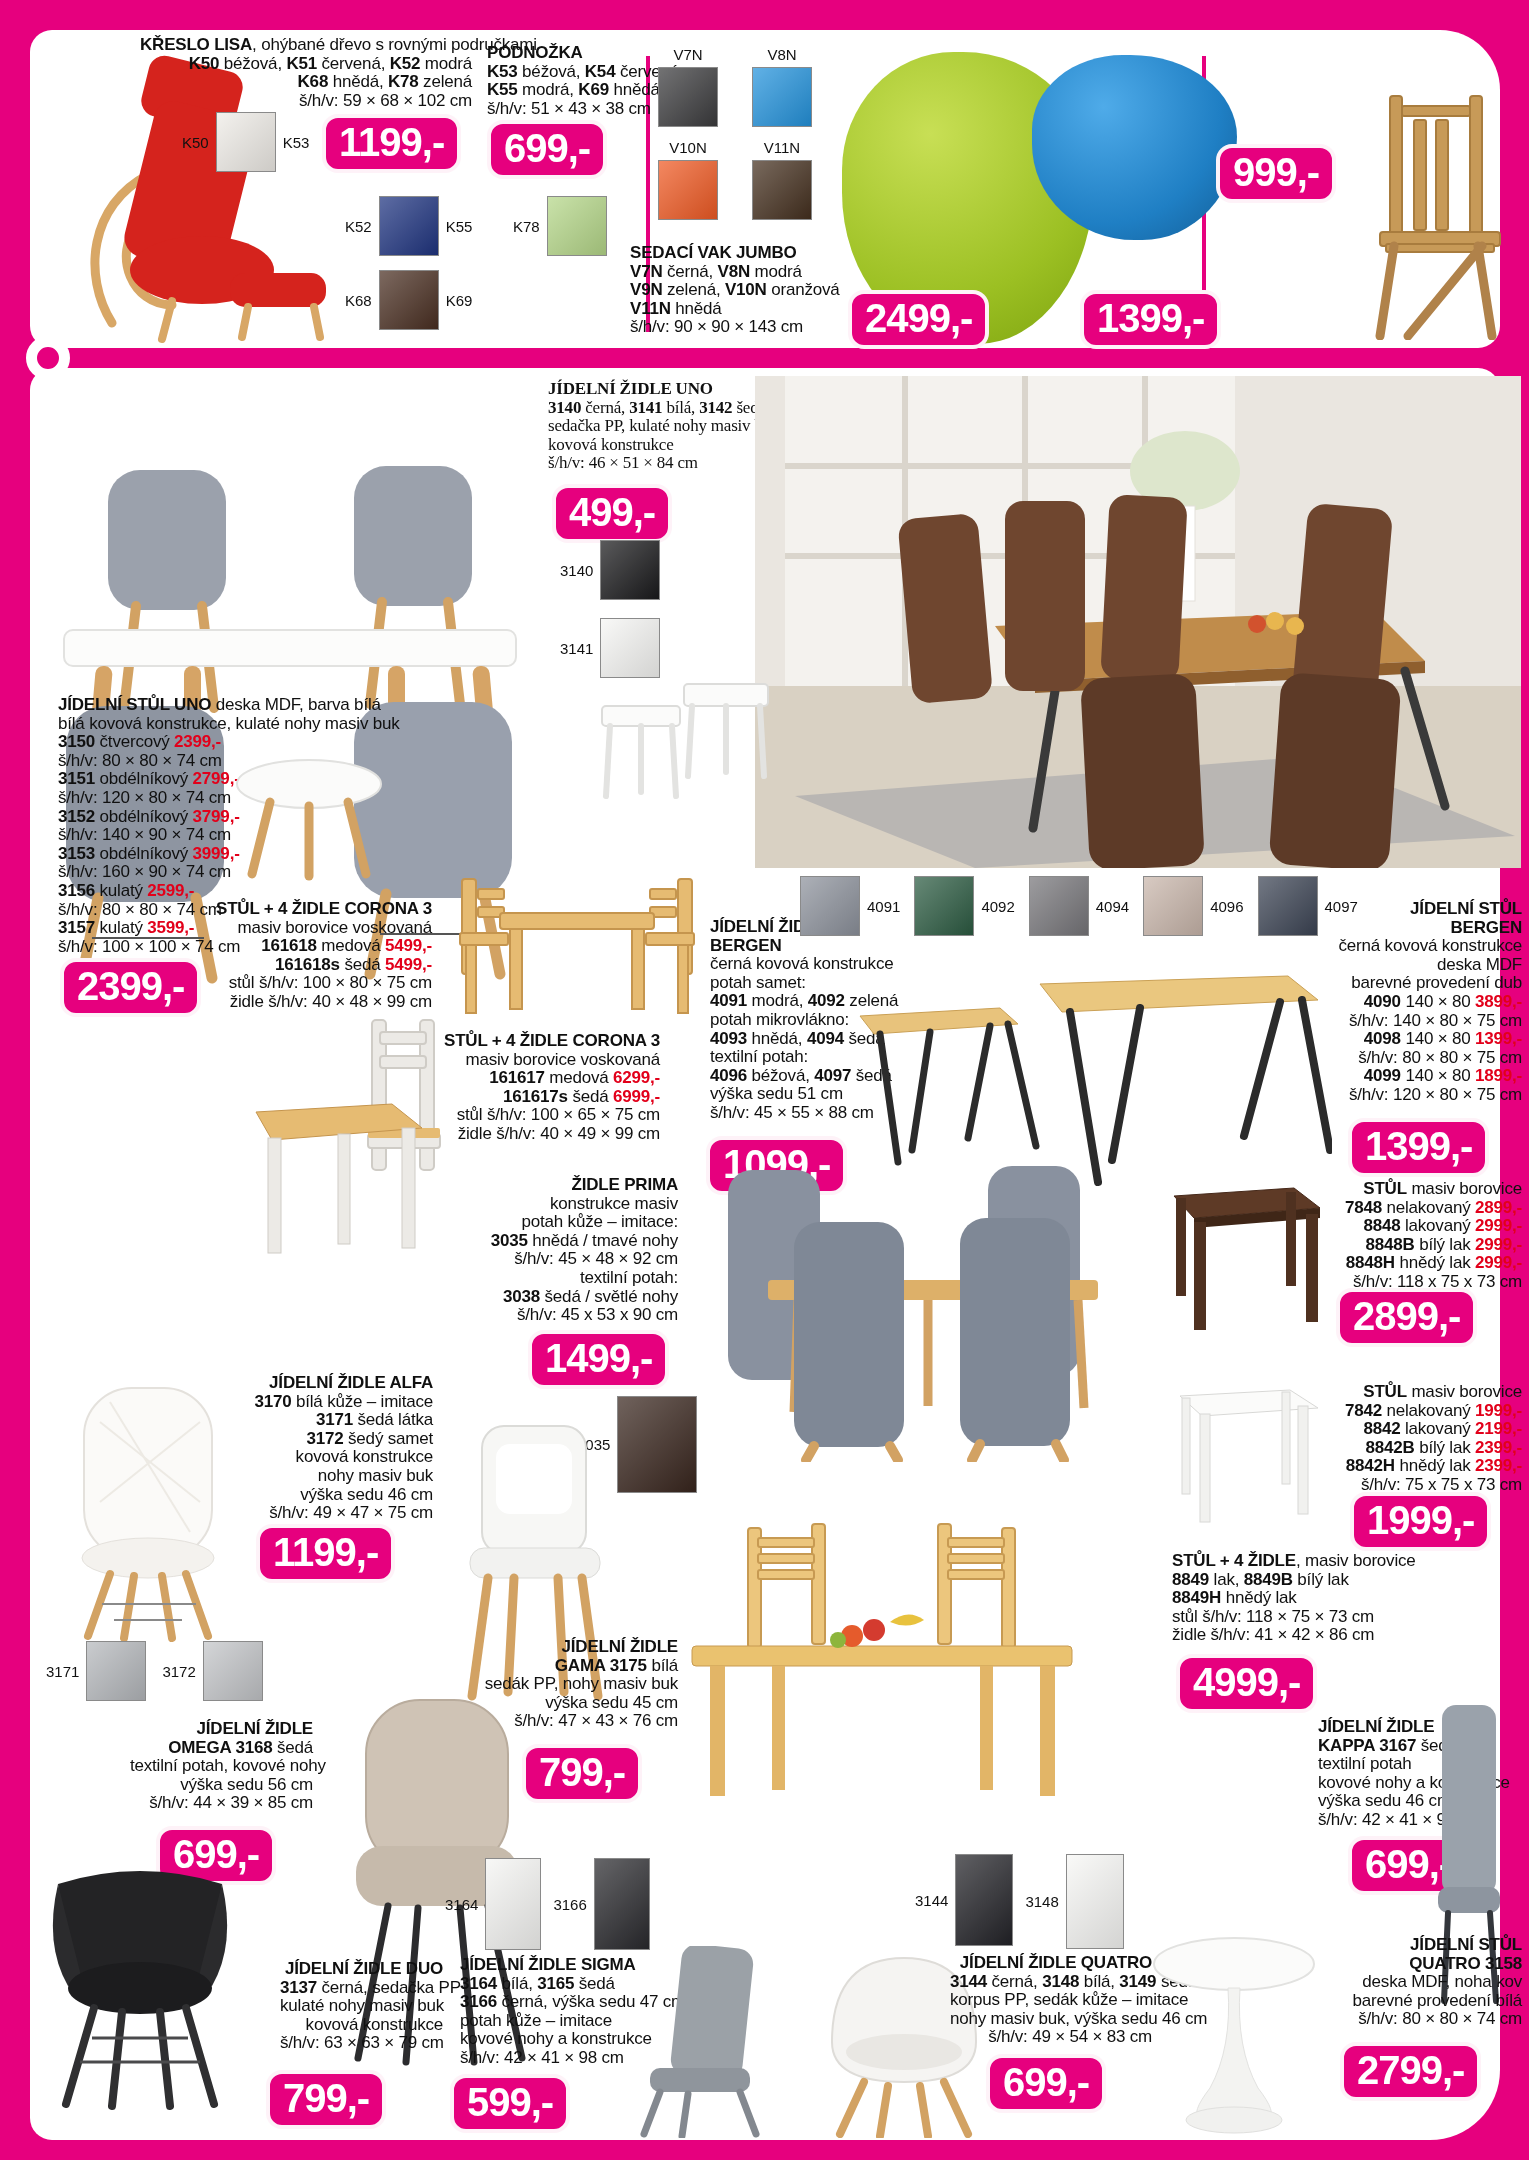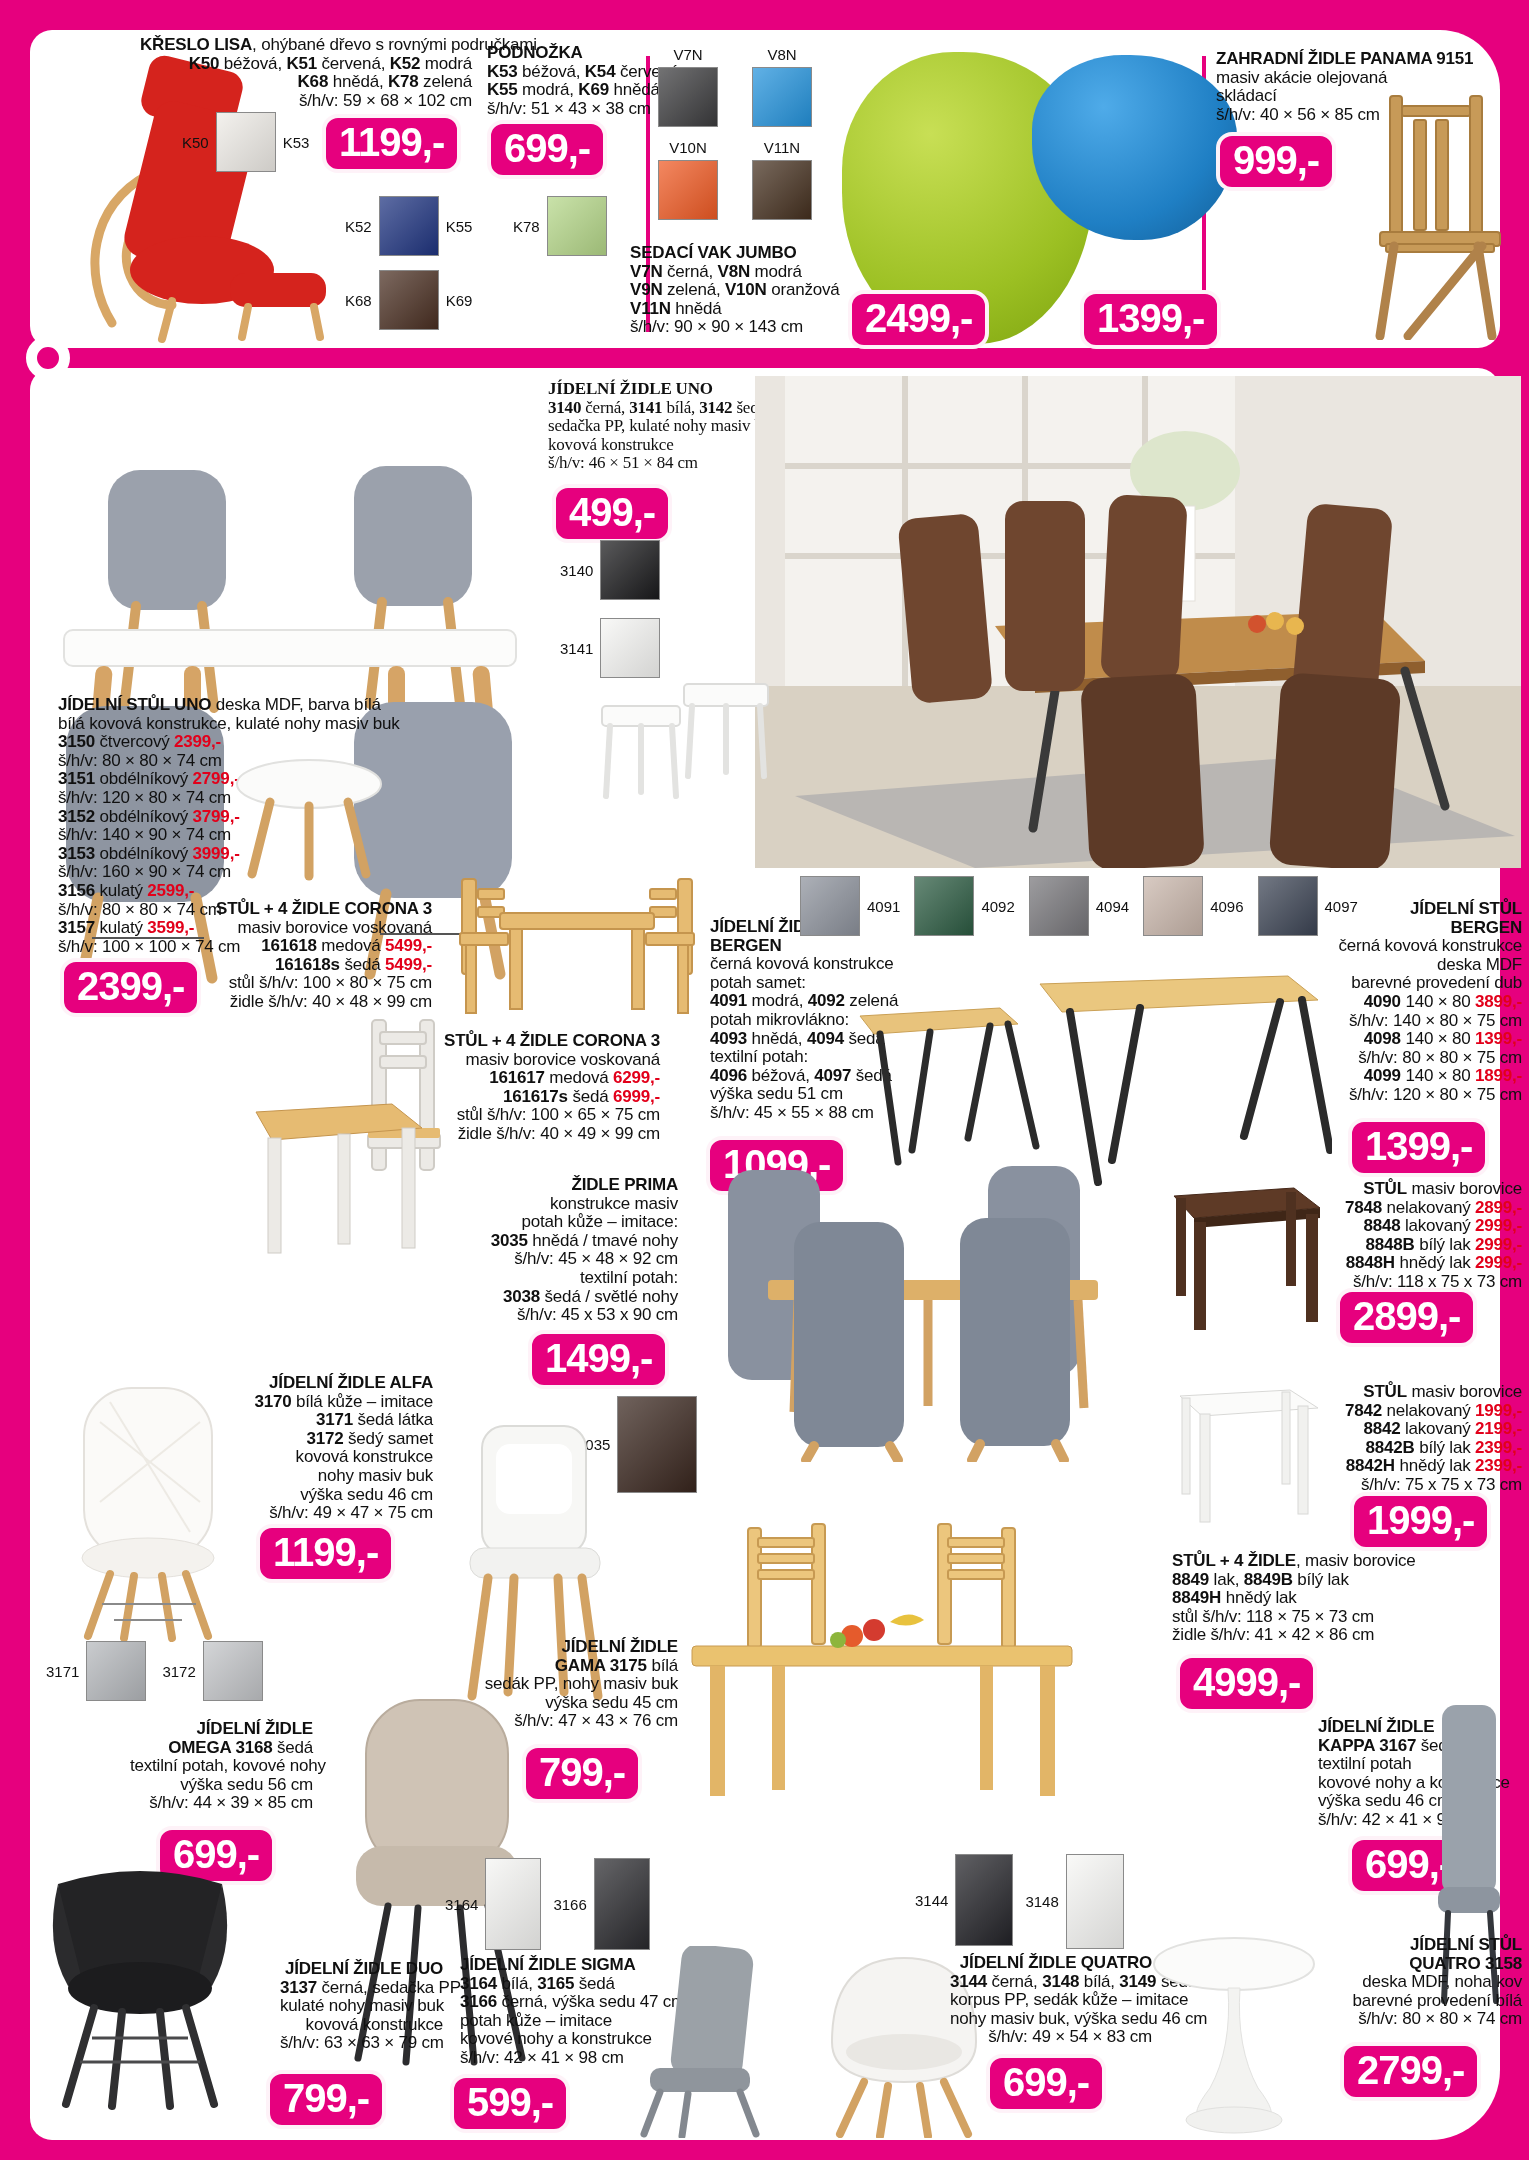--- a/index.html
+++ b/index.html
@@ -151,27 +151,21 @@
       <div><span class="b">V7N</span><span> černá, </span><span class="b">V8N</span><span> modrá</span></div>
       <div><span class="b">V9N</span><span> zelená, </span><span class="b">V10N</span><span> oranžová</span></div>
       <div><span class="b">V11N</span><span> hnědá</span></div>
       <div><span>š/h/v: 90 × 90 × 143 cm</span></div>
     </div>
   <div class="bag" id="bag-green" style="left:842px;top:52px;width:252px;height:292px;"></div>
   <div class="bag" id="bag-blue" style="left:1032px;top:55px;width:205px;height:185px;"></div>
   <div class="badge" style="left:848px;top:290px;">2499,-</div>
   <div class="badge" style="left:1080px;top:290px;">1399,-</div>
 
-  <div class="tb" style="left:1216px;top:50px;width:230px;">
-      <div><span class="b">ZAHRADNÍ ŽIDLE PANAMA 9151</span></div>
-      <div><span>masiv akácie olejovaná</span></div>
-      <div><span>skládací</span></div>
-      <div><span>š/h/v: 40 × 56 × 85 cm</span></div>
-    </div>
-  <div class="badge" style="left:1216px;top:132px;">999,-</div>
+  <div class="badge" style="left:1216px;top:144px;">999,-</div>
   <div class="ph" style="left:1350px;top:92px;width:172px;height:248px;">
     <svg viewBox="0 0 172 248">
       <g fill="#c79a58" stroke="#a87c3e" stroke-width="2">
         <rect x="40" y="4" width="12" height="150" rx="3"></rect>
           <rect x="120" y="4" width="12" height="150" rx="3"></rect>
         <rect x="52" y="14" width="68" height="10" rx="2"></rect>
           <rect x="64" y="28" width="12" height="110" rx="2"></rect>
           <rect x="86" y="28" width="12" height="110" rx="2"></rect>
         <rect x="30" y="140" width="120" height="14" rx="3"></rect>
           <rect x="36" y="152" width="108" height="8" rx="2"></rect>

